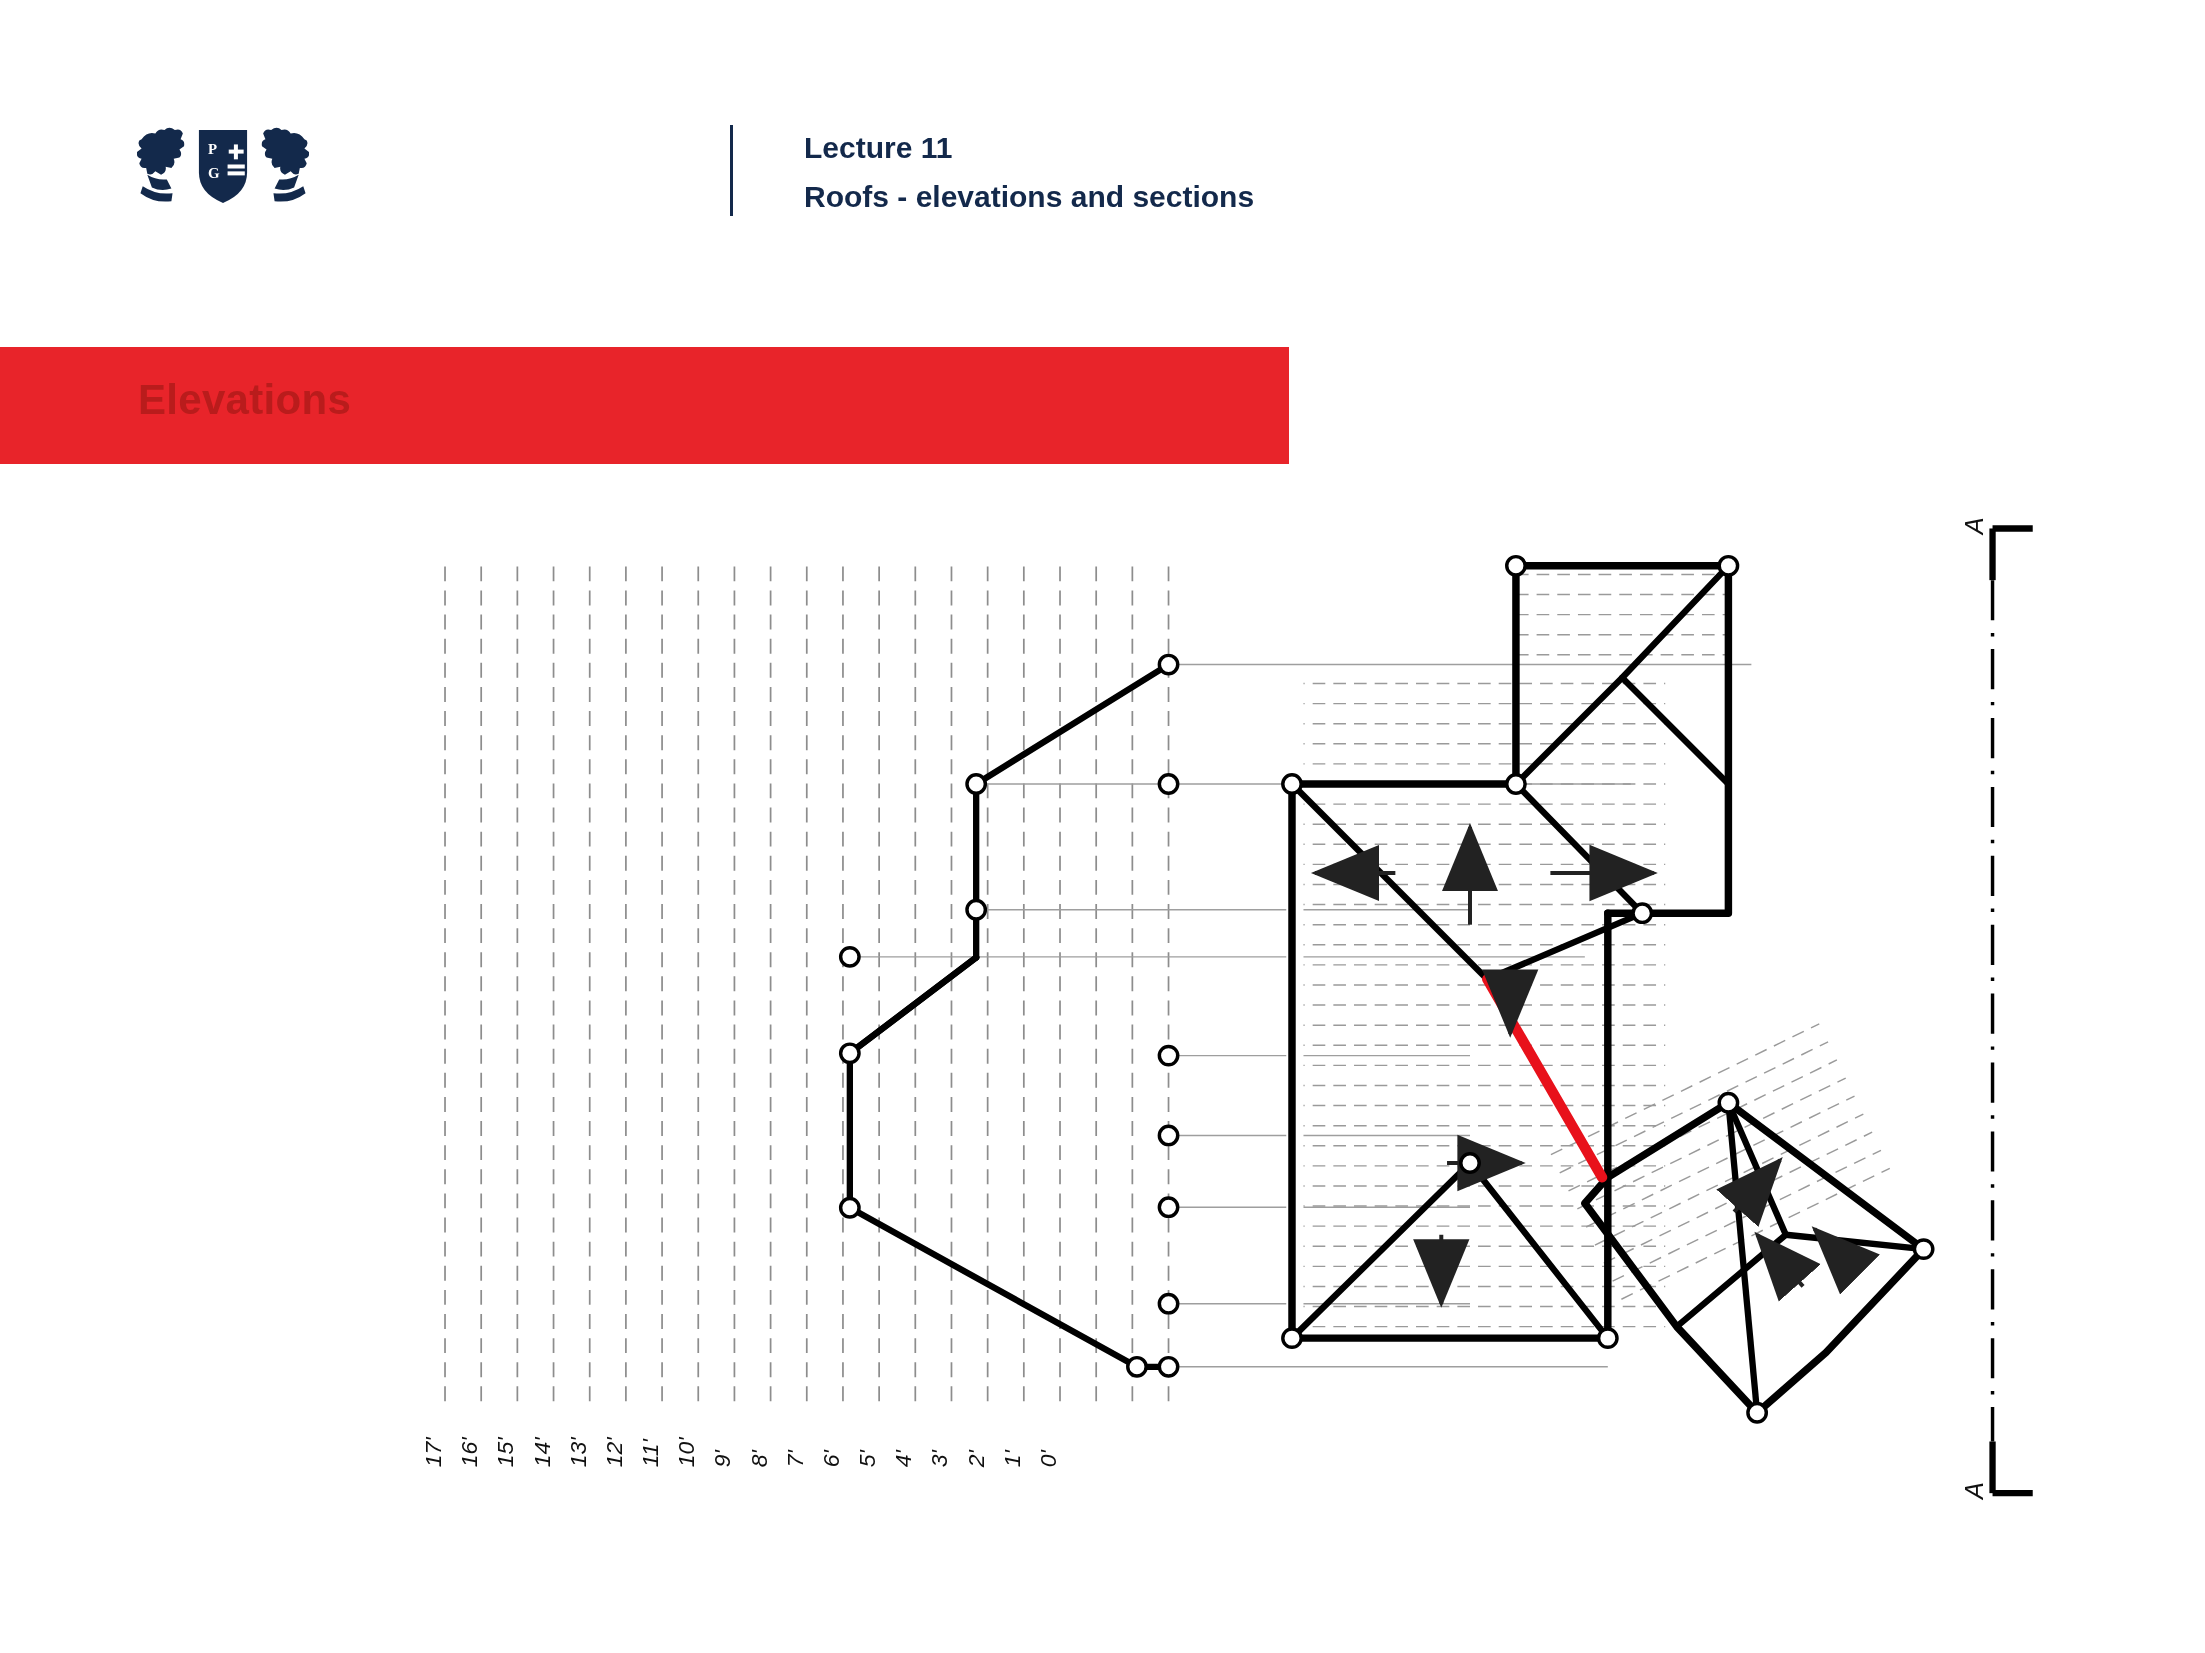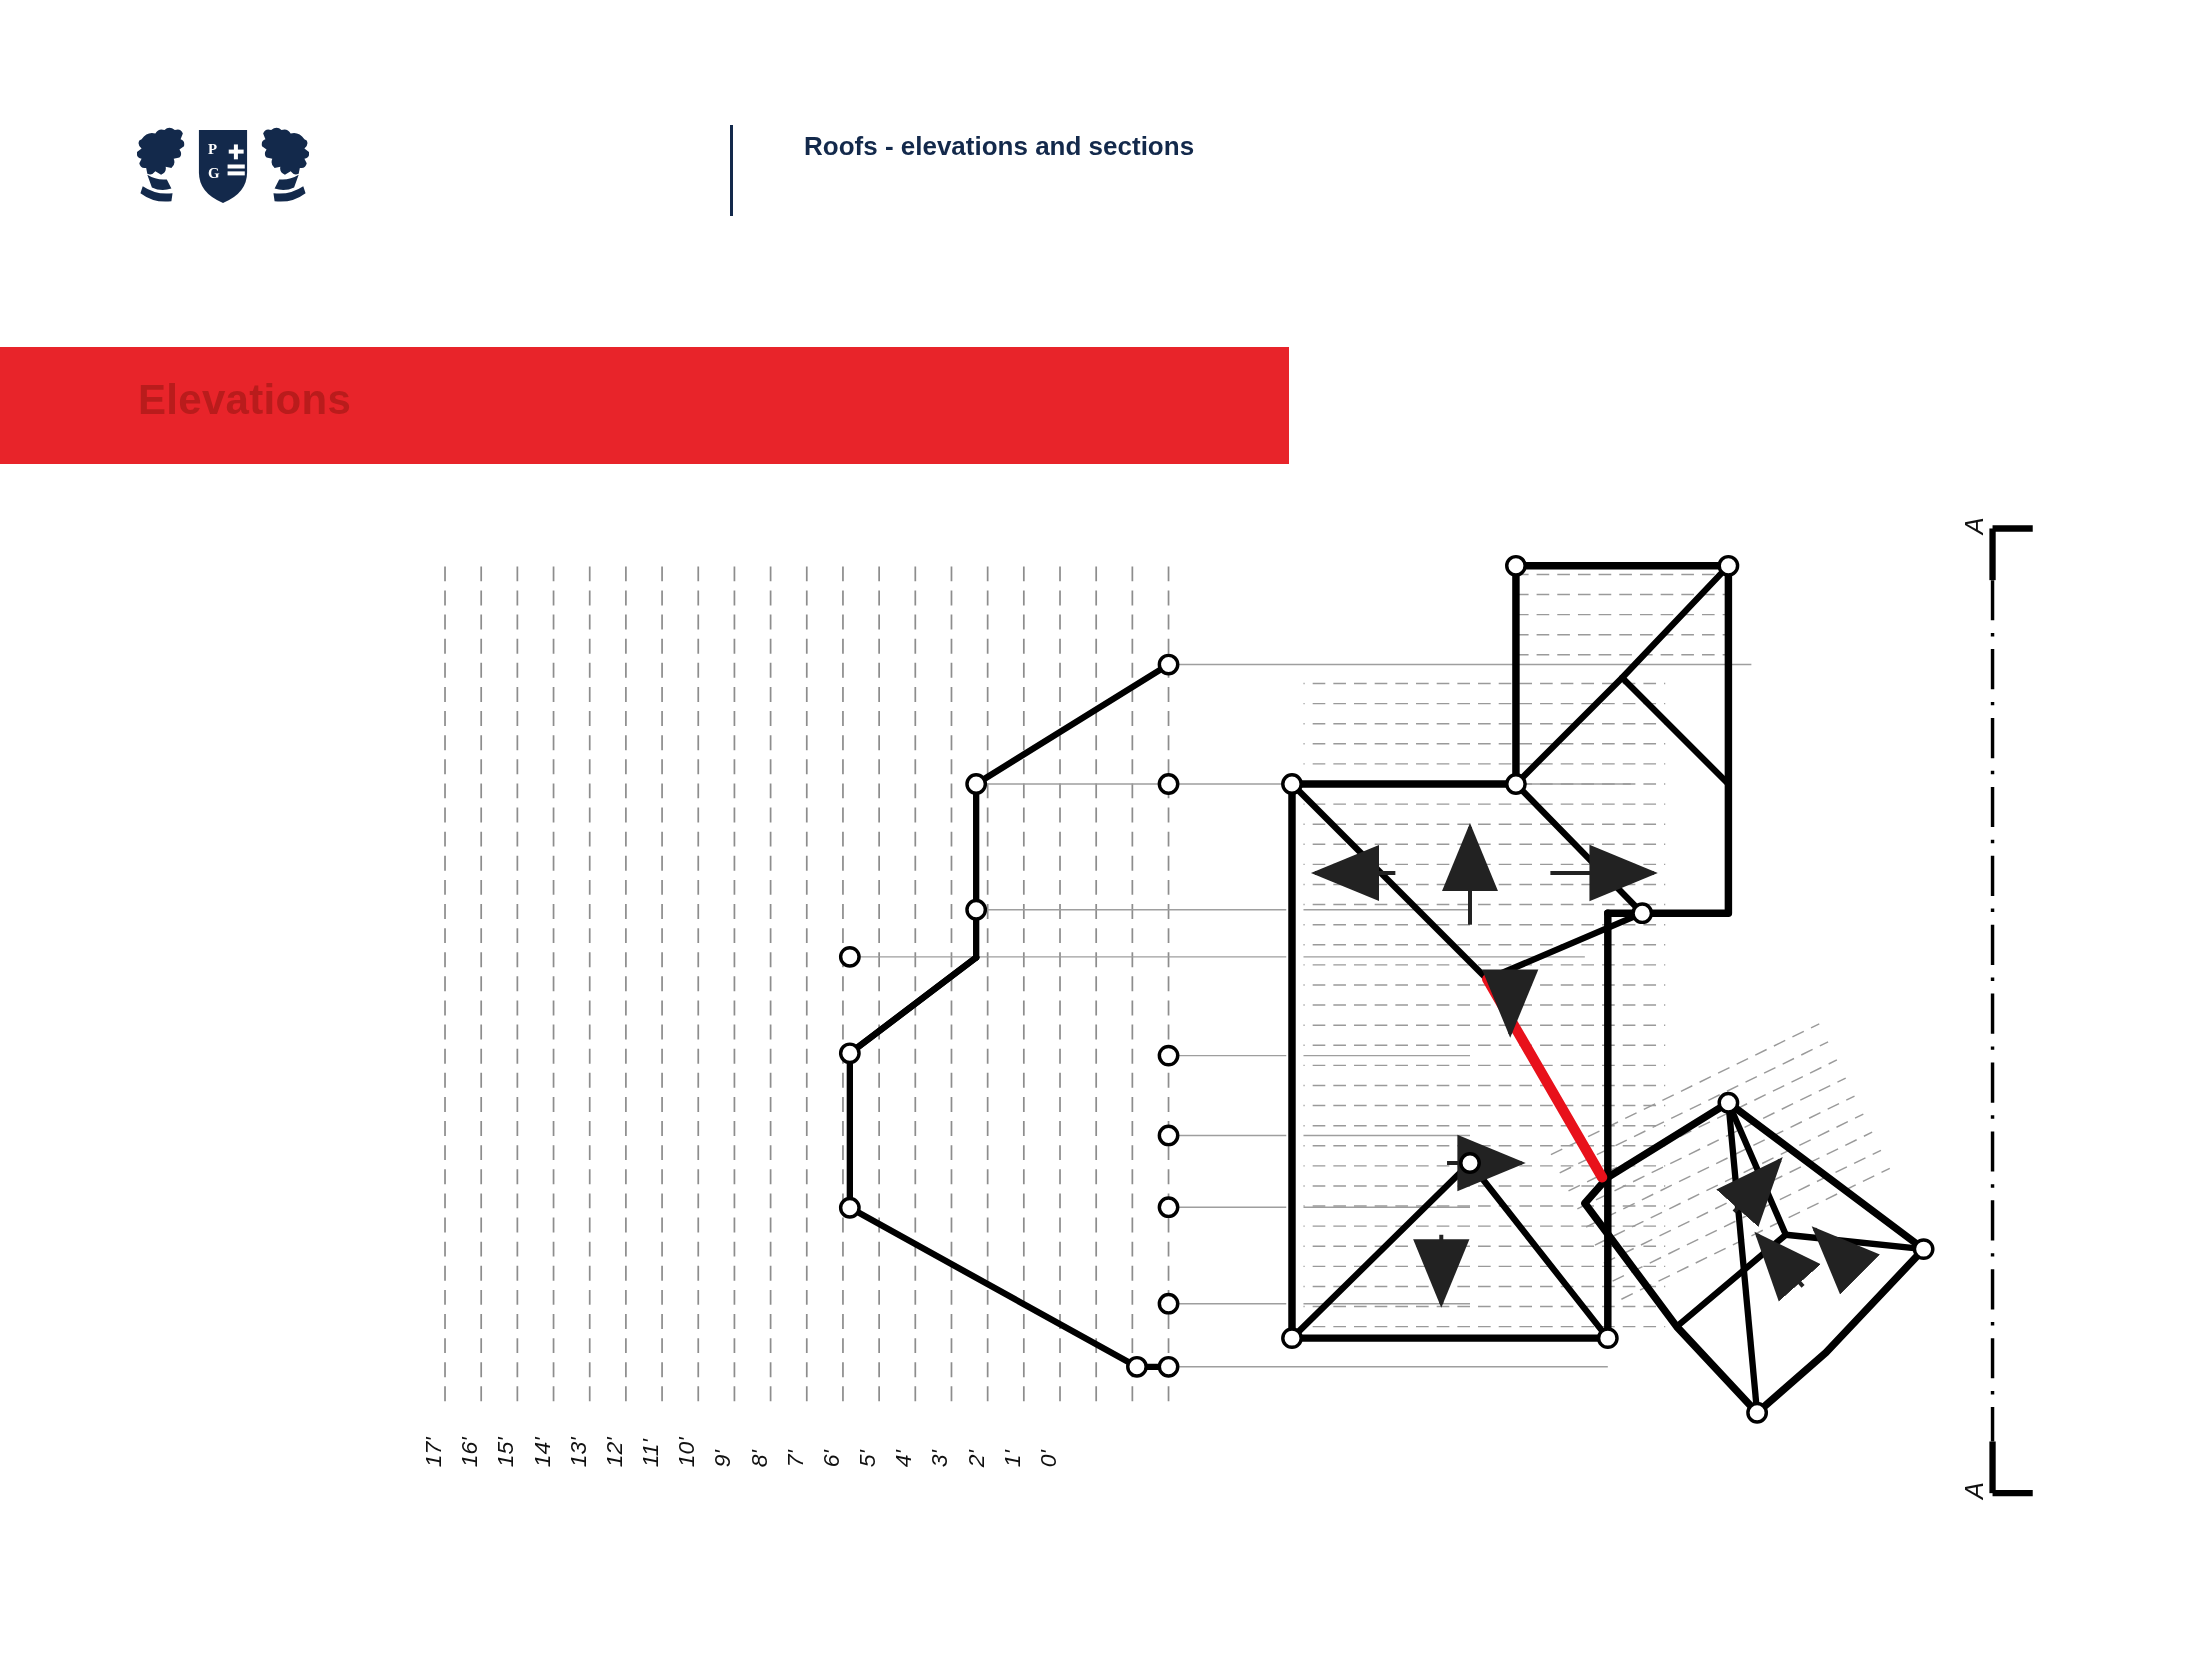--- a/index.html
+++ b/index.html
@@ -56,21 +56,21 @@
     left: 804px;
     top: 131px;
     color: #13294b;
     font-weight: bold;
   }
   #lecture-title {
     font-size: 30px;
     margin-bottom: 15px;
   }
   #lecture-subtitle {
-    font-size: 26px;
+    font-size: 30px;
   }
 
   
   #banner {
     position: absolute;
     left: 0;
     top: 347px;
     width: 1289px;
     height: 117px;
     background: #e8242a;
@@ -126,20 +126,21 @@
           <rect x="158" y="74" width="30" height="7"></rect>
           <rect x="158" y="86" width="30" height="7"></rect>
         </g>
       </svg>
     </div>
   </div>
 
   <div id="header-divider"></div>
 
   <div id="lecture-block">
+    <div id="lecture-title">Lecture 11</div>
     <div id="lecture-subtitle">Roofs - elevations and sections</div>
   </div>
 </div>
 
 <div id="banner"></div>
 <div id="banner-text">Elevations</div>
 
 <div id="drawing">
 <svg width="2205" height="1183" viewBox="0 0 3840 2060">
 

